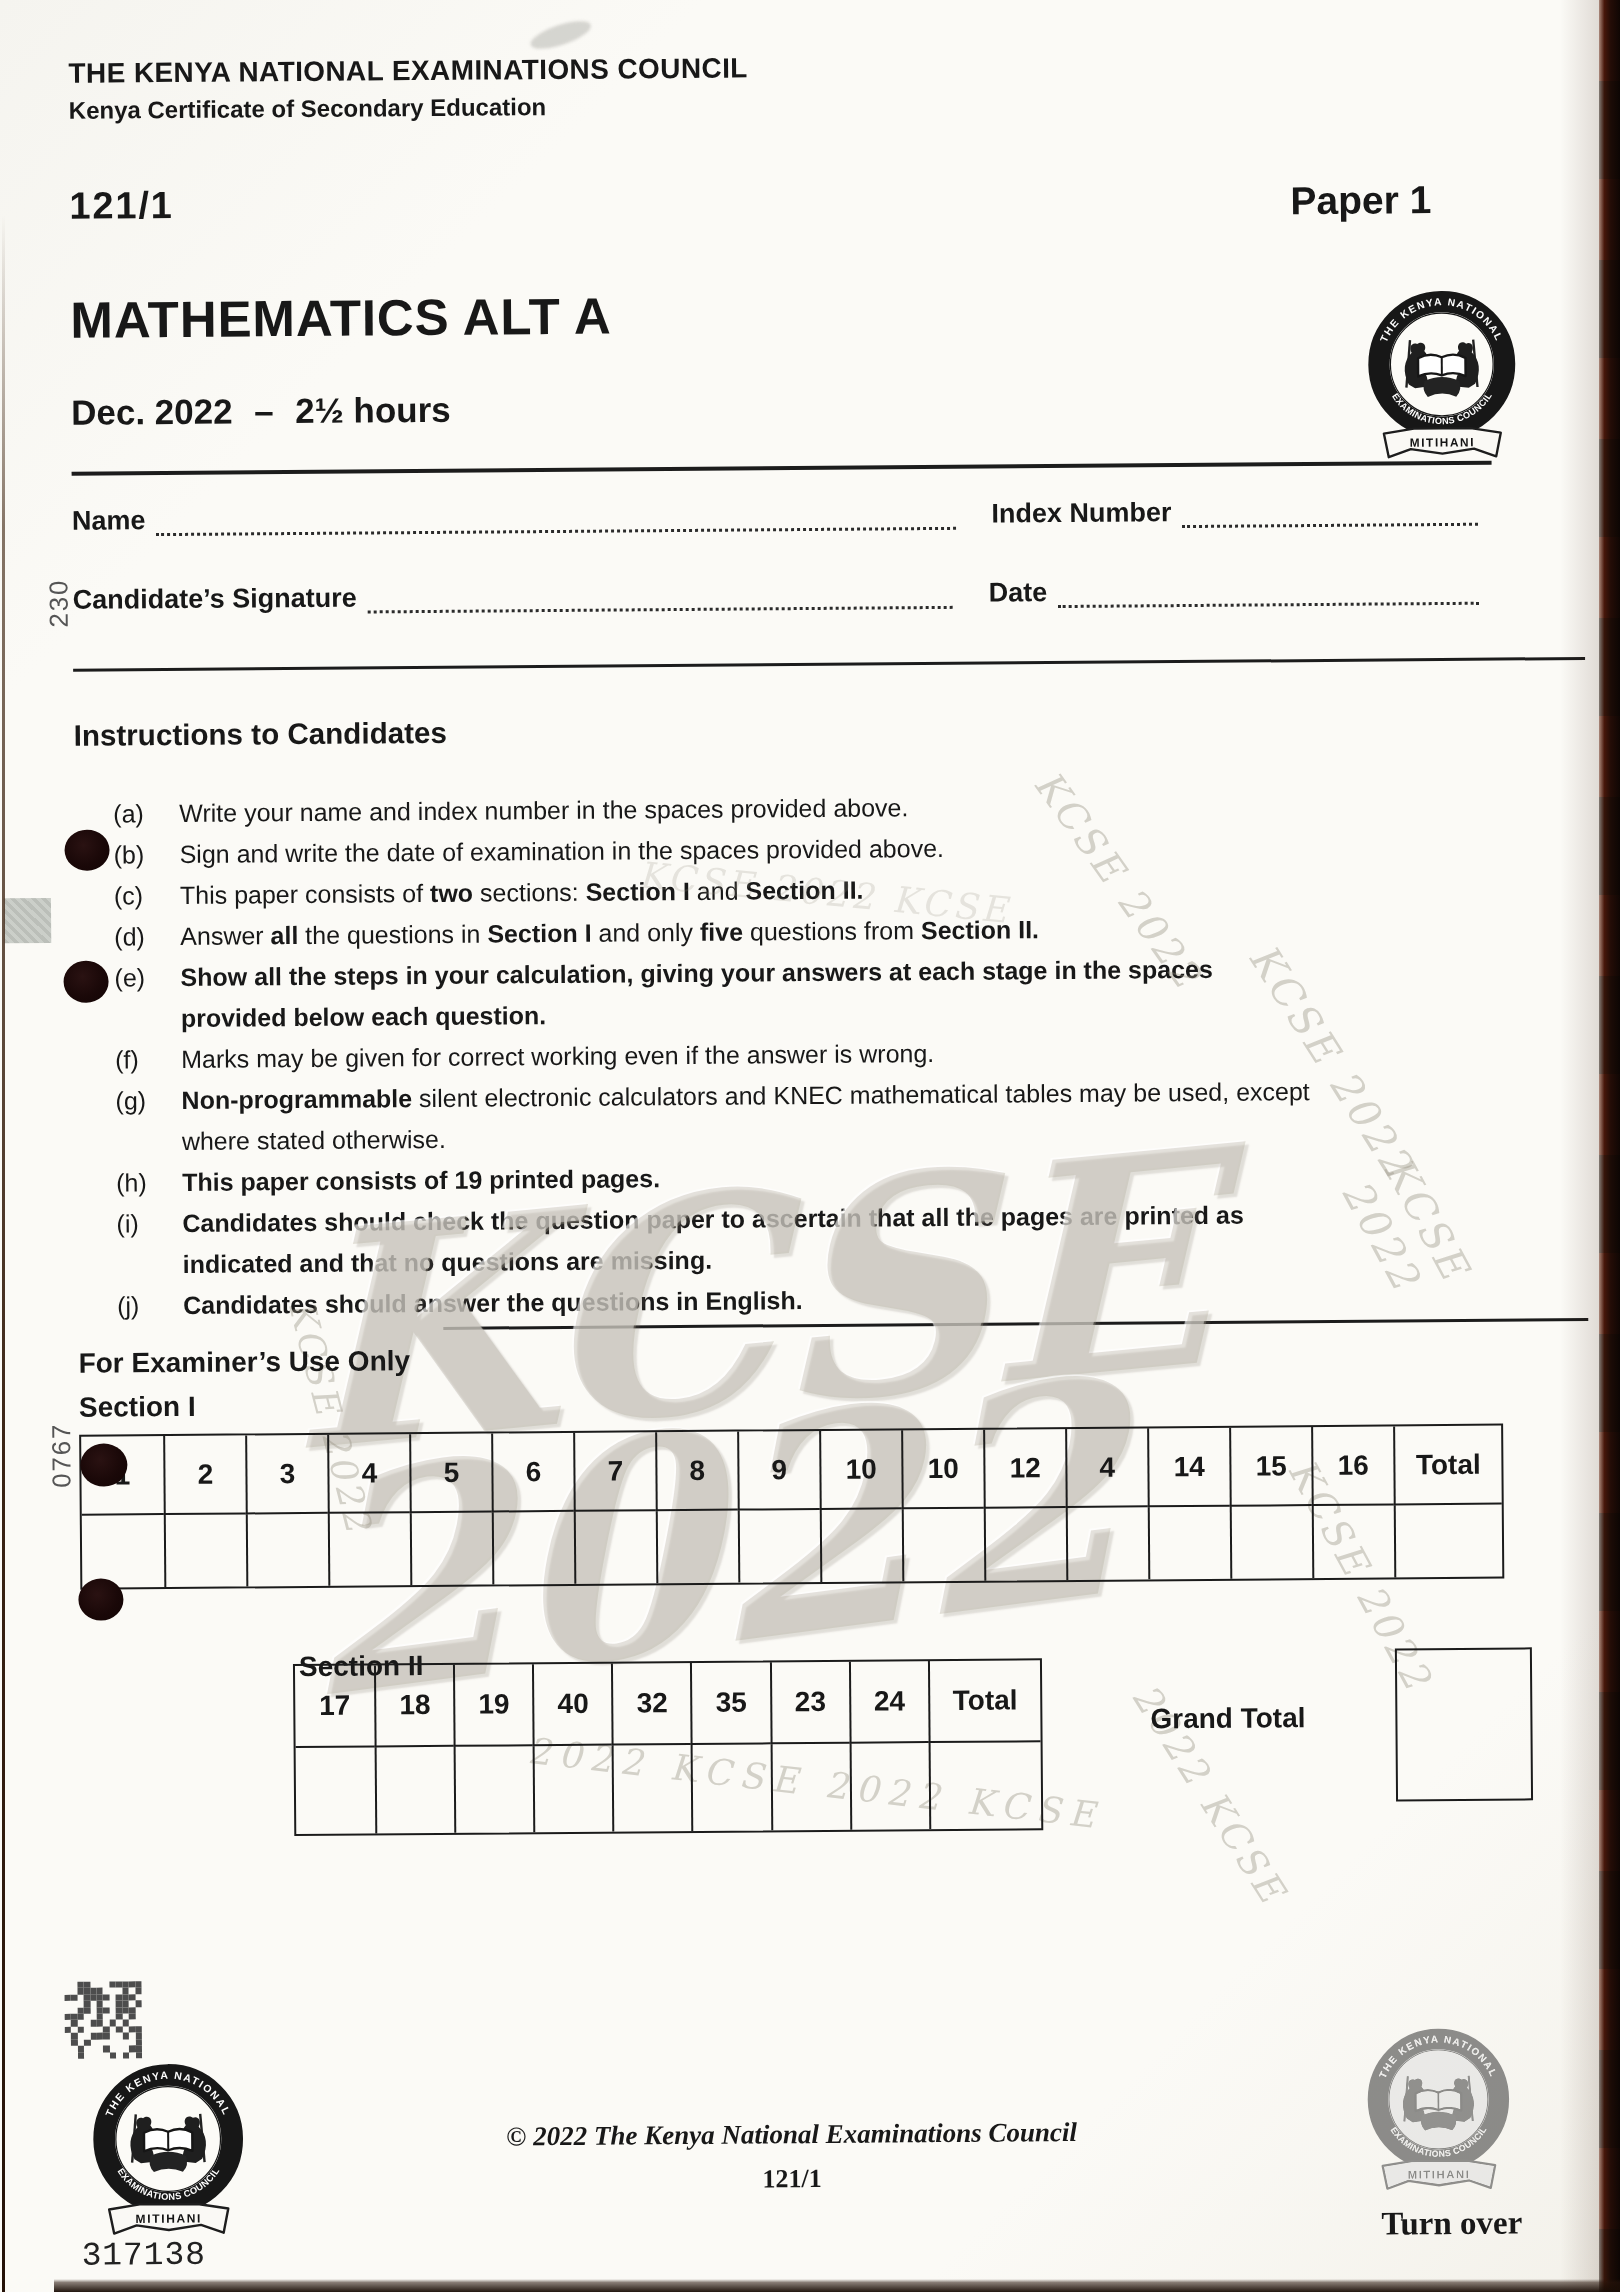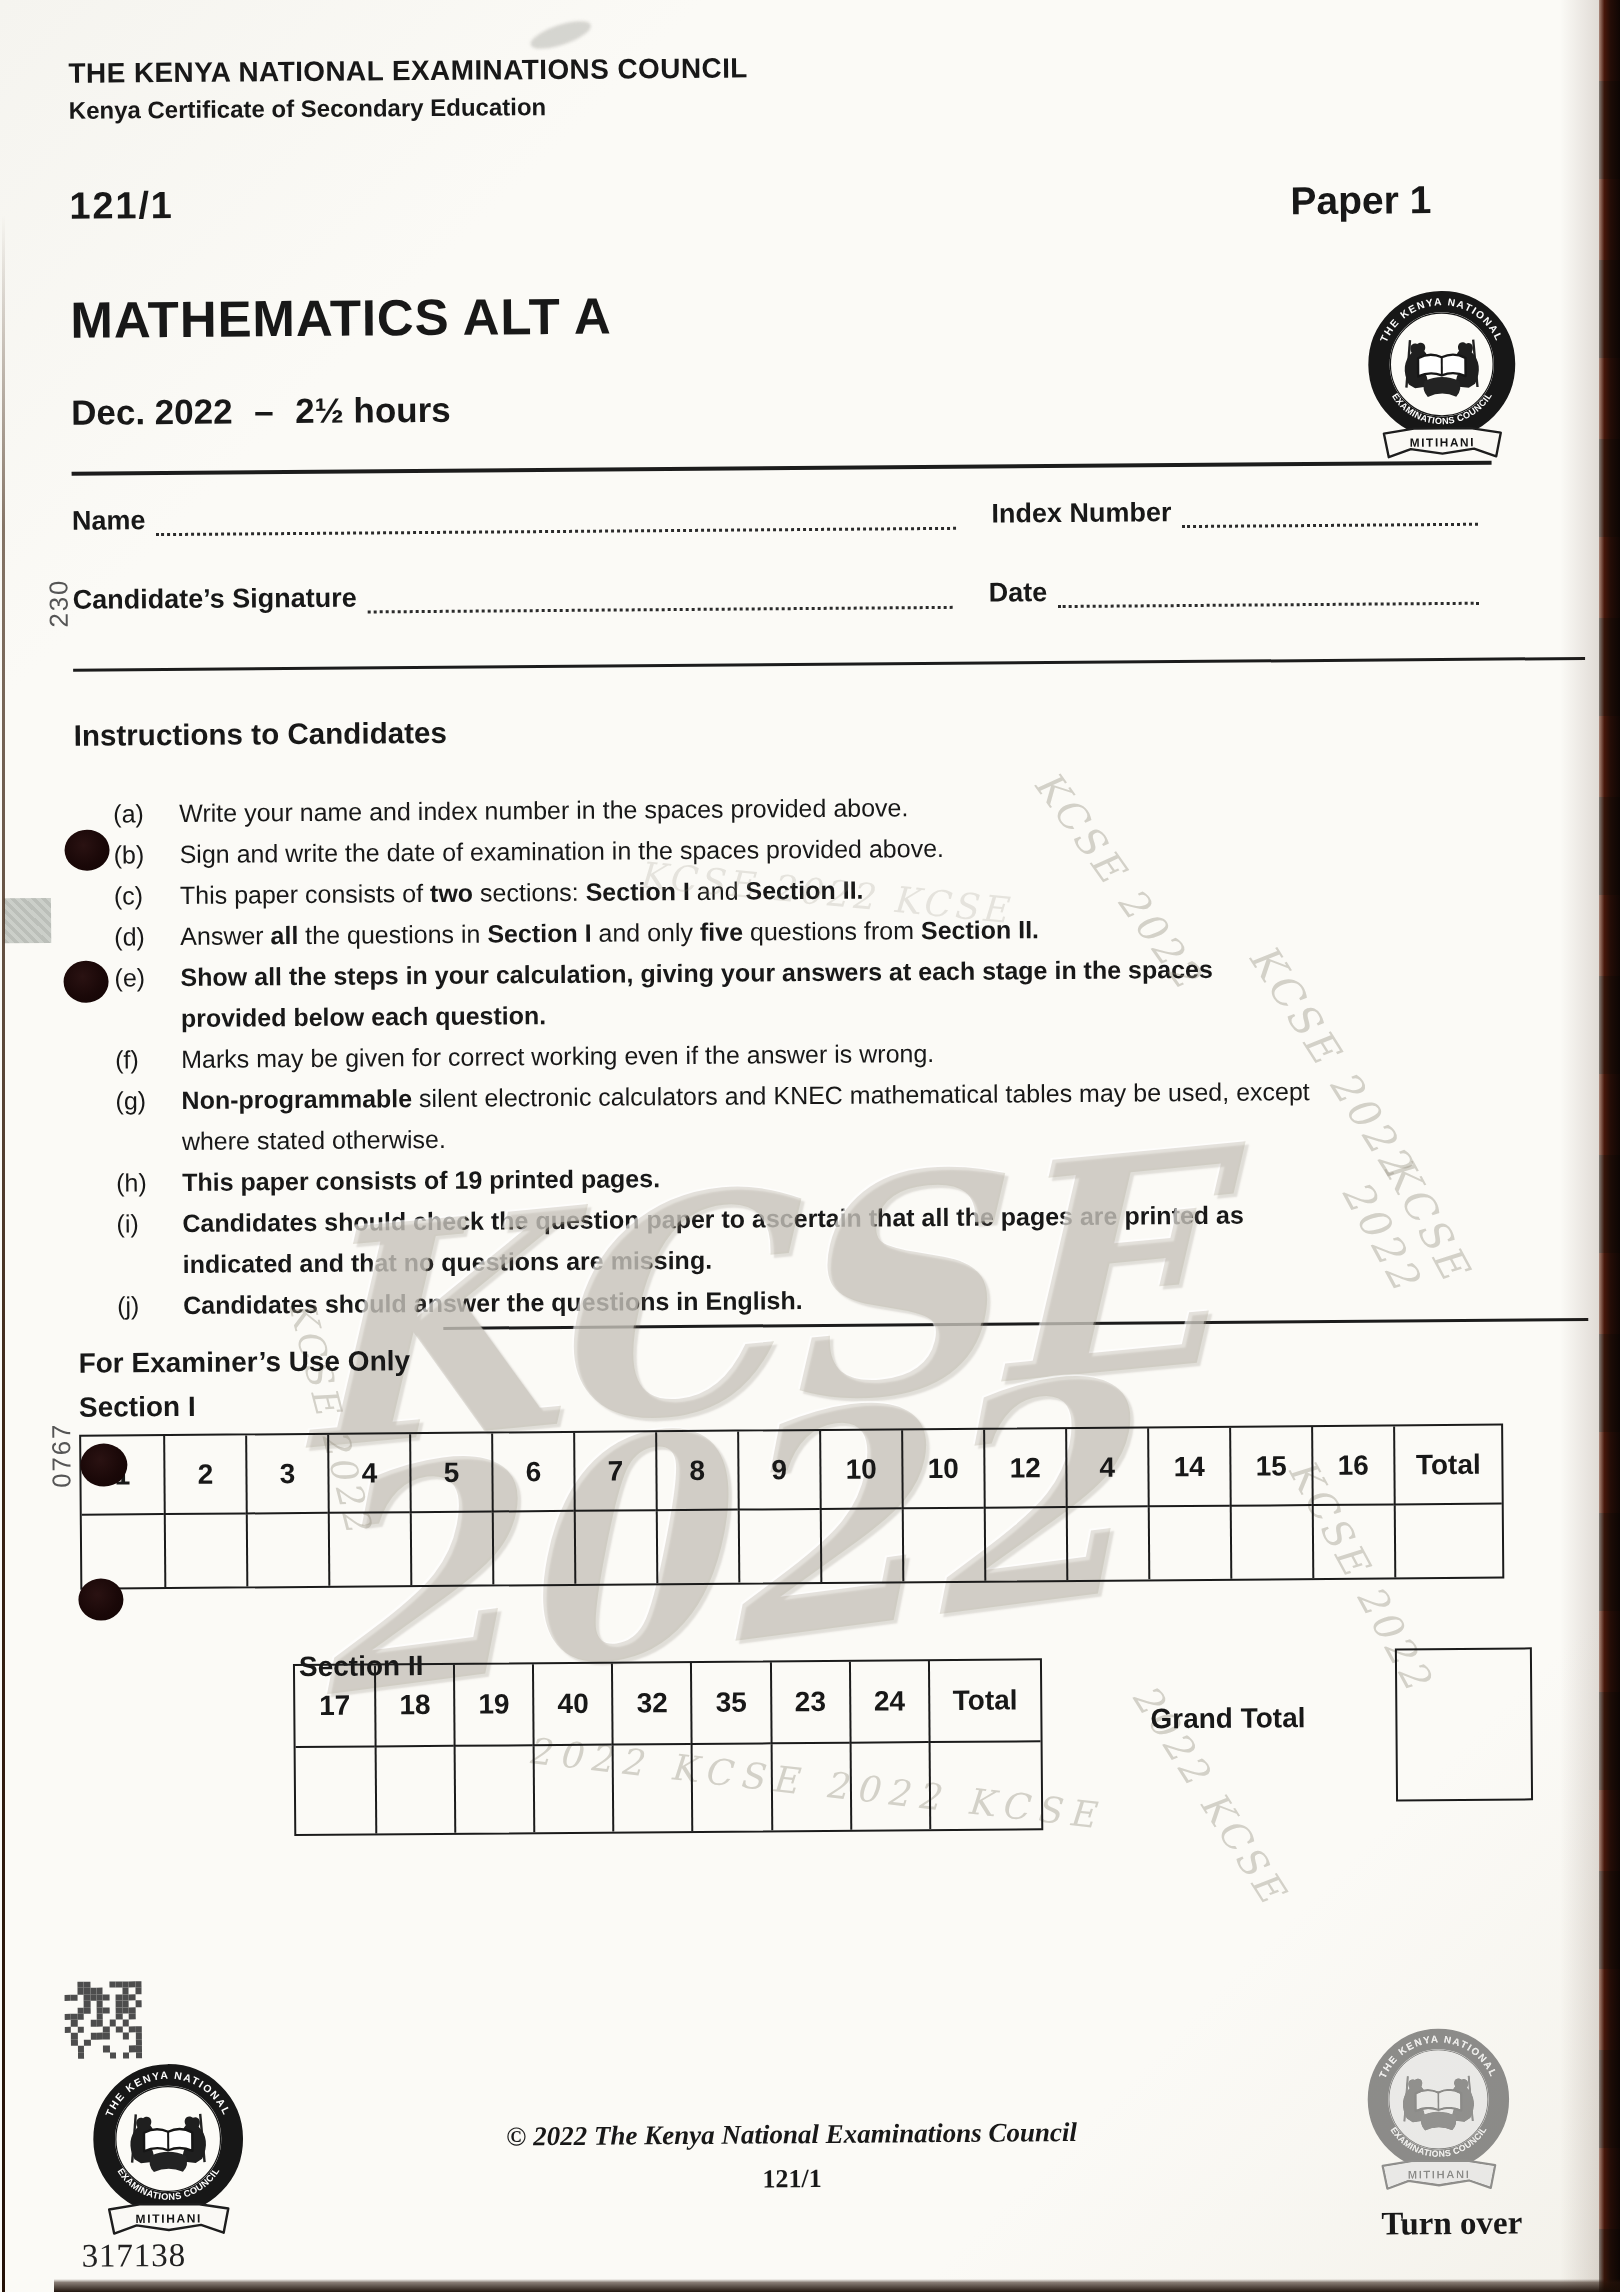--- a/index.html
+++ b/index.html
@@ -88,21 +88,21 @@
   
   .qr{position:absolute;left:57px;top:1976px;width:77px;height:77px;display:grid;
       grid-template-columns:repeat(12,1fr);grid-template-rows:repeat(12,1fr);z-index:2;}
   .qr div{background:transparent;}
   .qr div.on{background:#4d4d4d;}
   .logo-slot{position:absolute;z-index:2;}
   .logo-tr{left:1368px;top:288px;width:158px;}
   .logo-bl{left:79px;top:2051px;width:161px;}
   .logo-br{left:1354px;top:2026px;width:152px;opacity:.55;filter:grayscale(1) brightness(1.25) contrast(.75);}
   .knec-logo{width:100%;height:auto;display:block;}
-  .serial{position:absolute;left:72px;top:2232px;font-family:Liberation Serif, serif;font-size:33px;letter-spacing:0.9px;color:#222;}
+  .serial{position:absolute;left:72px;top:2232px;font-family:Liberation Mono, monospace;font-size:33px;letter-spacing:0.9px;color:#222;}
   .copyright{position:absolute;left:0;right:54px;top:2119px;text-align:center;
              font-family:"Liberation Serif",serif;font-style:italic;font-weight:bold;font-size:27px;}
   .footer-code{position:absolute;left:0;right:54px;top:2164px;text-align:center;
                font-family:"Liberation Serif",serif;font-weight:bold;font-size:26px;}
   .turn-over{position:absolute;left:1372px;top:2210px;font-family:"Liberation Serif",serif;font-weight:bold;font-size:33px;}
 
   
   .edge{position:absolute;z-index:9;}
   .edge-right{right:0;top:0;width:21.5px;height:100%;
     background:linear-gradient(to left,#120804,#2a1109 45%,#55200f 75%,rgba(90,50,30,.30) 100%);}

